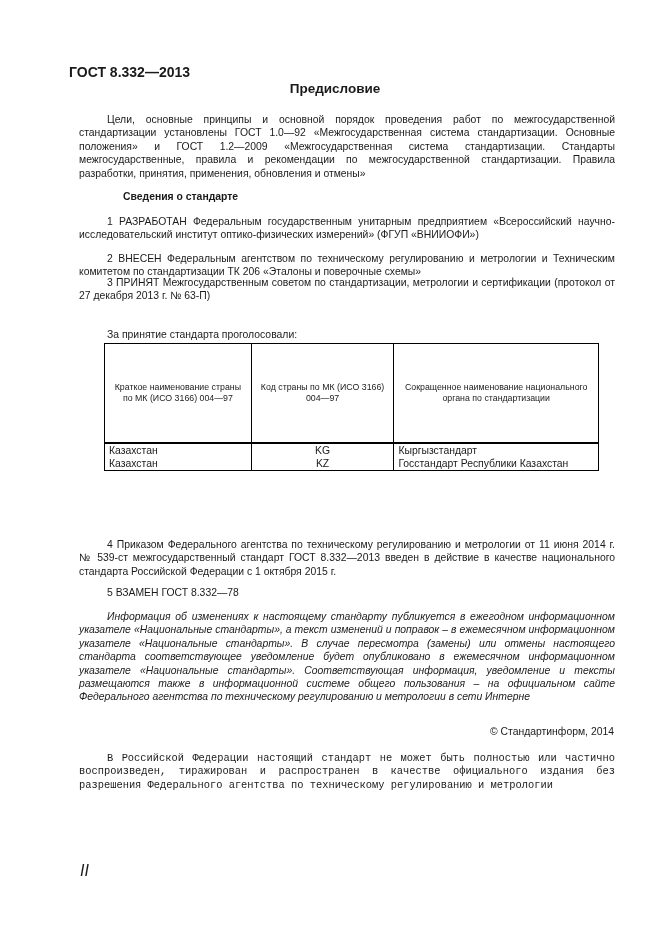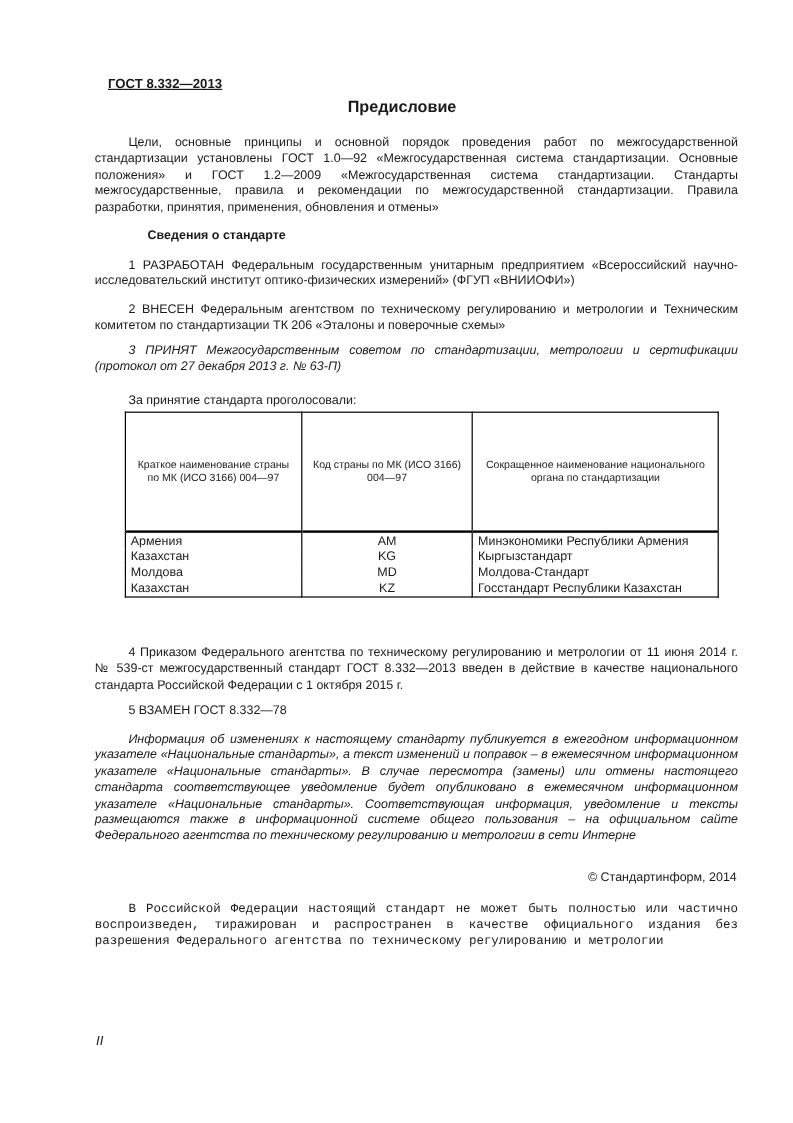--- a/index.html
+++ b/index.html
@@ -1,21 +1,21 @@
 <!DOCTYPE html>
 <html><head>
   <meta charset="utf-8">
   <style>
     html, body { margin: 0; padding: 0; }
     body {
       width: 661px; height: 936px; background: #ffffff; position: relative;
       font-family: "Liberation Sans", sans-serif; color: #1a1a1a; overflow: hidden;
     }
     .abs { position: absolute; }
-    .doc-id { left: 90px; top: 64px; font-size: 11px; font-weight: bold; text-decoration: underline; }
+    .doc-id { left: 69px; top: 64px; font-size: 14px; font-weight: bold; }
     .title { left: 0; width: 610px; top: 81px; text-align: center; font-size: 13.5px; font-weight: bold; padding-left: 60px; box-sizing: border-box; }
     .para {
       left: 79px; width: 536px; font-size: 10.4px; line-height: 13.4px;
       text-align: justify; text-indent: 28px;
     }
     .para.italic { font-style: italic; }
     .subhead { left: 107px; font-size: 10.4px; font-weight: bold; margin-left: 16px; }
     .caption { left: 107px; top: 329px; font-size: 10.4px; }
     table.vote {
       position: absolute; left: 104px; top: 343px; width: 495px;
@@ -27,66 +27,56 @@
       height: 98px; text-align: center; vertical-align: middle; padding: 0 4px;
       color: #222;
     }
     table.vote td {
       border-left: 1.3px solid #000; border-right: 1.3px solid #000;
       padding: 0 4px; line-height: 13px; vertical-align: top;
     }
     table.vote tr.last td { border-bottom: 1.3px solid #000; }
     table.vote td.code { text-align: center; }
     .copyright { right: 47px; top: 726px; font-size: 10.4px; }
-    .page-num { left: 80px; top: 862px; font-size: 11px; font-style: italic; }
+    .page-num { left: 80px; top: 862px; font-size: 16px; font-style: italic; }
   </style>
 </head>
 <body>
 
 <div class="abs doc-id">ГОСТ 8.332—2013</div>
 <div class="abs title">Предисловие</div>
 
 <div class="abs para" style="top:113px;">Цели, основные принципы и основной порядок проведения работ по межгосударственной стандартизации установлены ГОСТ 1.0—92 «Межгосударственная система стандартизации. Основные положения» и ГОСТ 1.2—2009 «Межгосударственная система стандартизации. Стандарты межгосударственные, правила и рекомендации по межгосударственной стандартизации. Правила разработки, принятия, применения, обновления и отмены»</div>
 
 <div class="abs subhead" style="top:191px;">Сведения о стандарте</div>
 
 <div class="abs para" style="top:215px;">1 РАЗРАБОТАН Федеральным государственным унитарным предприятием «Всероссийский научно-исследовательский институт оптико-физических измерений» (ФГУП «ВНИИОФИ»)</div>
 <div class="abs para" style="top:252px;">2 ВНЕСЕН Федеральным агентством по техническому регулированию и метрологии и Техническим комитетом по стандартизации ТК 206 «Эталоны и поверочные схемы»</div>
-<div class="abs para" style="top:286px;font-style:italic;">3 ПРИНЯТ Межгосударственным советом по стандартизации, метрологии и сертификации (протокол от 27 декабря 2013 г. № 63-П)</div>
+<div class="abs para" style="top:276px;">3 ПРИНЯТ Межгосударственным советом по стандартизации, метрологии и сертификации (протокол от 27 декабря 2013 г. № 63-П)</div>
 
 <div class="abs caption">За принятие стандарта проголосовали:</div>
 
 <table class="vote">
   <colgroup>
     <col style="width:147px">
     <col style="width:143px">
     <col style="width:205px">
   </colgroup>
   <thead>
     <tr>
       <th>Краткое наименование страны по МК (ИСО 3166) 004—97</th>
       <th>Код страны по МК (ИСО 3166) 004—97</th>
       <th>Сокращенное наименование национального органа по стандартизации</th>
     </tr>
   </thead>
   <tbody>
     <tr>
-      <td style="padding-top:1px">Армения</td>
-      <td style="padding-top:1px" class="code">AM</td>
-      <td style="padding-top:1px">Минэкономики Республики Армения</td>
-    </tr>
-    <tr>
       <td>Казахстан</td>
       <td class="code">KG</td>
       <td>Кыргызстандарт</td>
-    </tr>
-    <tr>
-      <td>Молдова</td>
-      <td class="code">MD</td>
-      <td>Молдова-Стандарт</td>
     </tr>
     <tr class="last">
       <td>Казахстан</td>
       <td class="code">KZ</td>
       <td>Госстандарт Республики Казахстан</td>
     </tr>
   </tbody>
 </table>
 
 <div class="abs para" style="top:538px;">4 Приказом Федерального агентства по техническому регулированию и метрологии от 11 июня 2014 г. № 539-ст межгосударственный стандарт ГОСТ 8.332—2013 введен в действие в качестве национального стандарта Российской Федерации с 1 октября 2015 г.</div>

